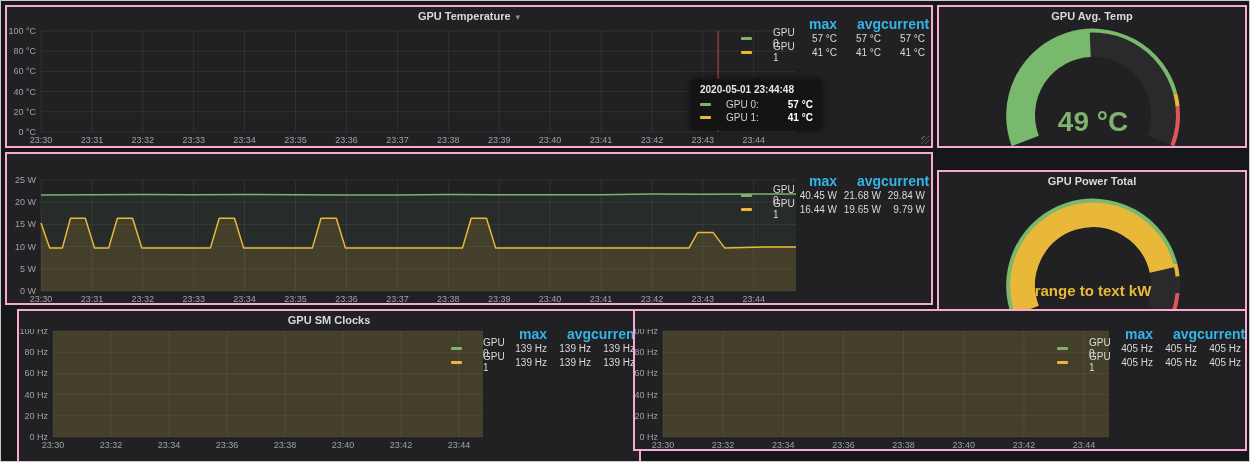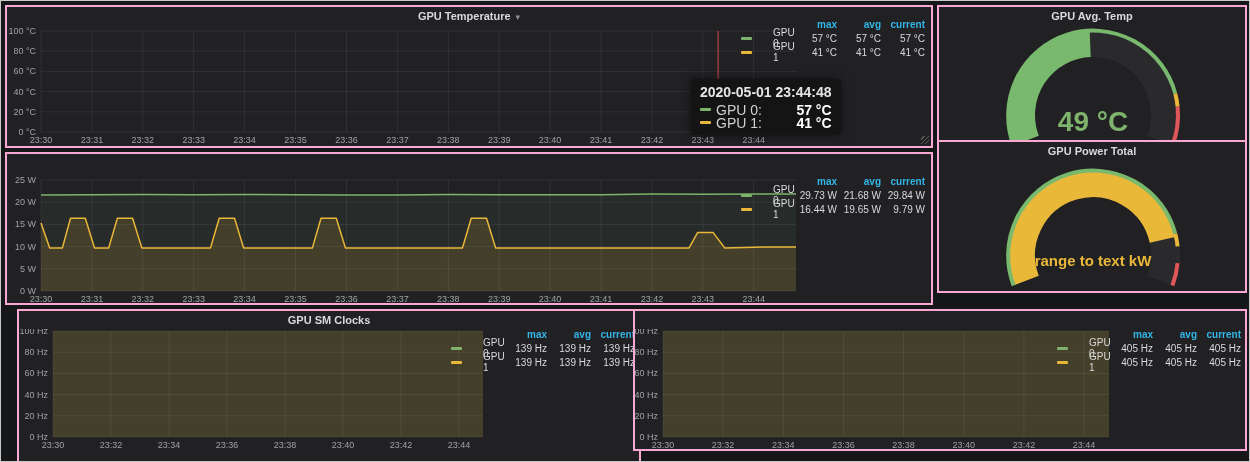--- a/index.html
+++ b/index.html
@@ -9,26 +9,26 @@
   .panel-title{height:18px;line-height:18px;text-align:center;font-size:11px;font-weight:bold;
     color:#d8d9da;cursor:pointer;white-space:nowrap;}
   .caret{color:#8e8e92;font-size:9px;margin-left:5px;font-weight:normal;}
   .chart{position:absolute;}
   svg{display:block;}
   svg text{font-family:"Liberation Sans",sans-serif;}
   .legend{position:absolute;}
   .lg-row{display:flex;align-items:center;height:14px;font-size:10px;color:#d8d9da;}
   .lg-name{width:52px;display:flex;align-items:center;gap:21px;cursor:pointer;}
   .lg-val{width:44px;text-align:right;}
-  .lg-head .lg-val{color:#33b5e5;font-weight:bold;font-size:10px;}
+  .lg-head .lg-val{color:#33b5e5;font-weight:bold;font-size:14px;}
   .lg-dash{width:11px;height:3px;border-radius:1px;display:inline-block;flex:none;}
-  .tooltip{position:absolute;background:#141414;border-radius:4px;padding:5px 9px 6px 9px;font-size:14px;
+  .tooltip{position:absolute;background:#141414;border-radius:4px;padding:5px 9px 6px 9px;font-size:10px;
     color:#cfcfcf;box-shadow:0 0 8px rgba(0,0,0,.55);z-index:5;white-space:nowrap;}
   .tt-time{font-weight:bold;color:#e6e6e6;margin-bottom:3px;}
-  .tt-row{display:flex;align-items:center;gap:5px;height:13px;}
+  .tt-row{display:flex;align-items:center;gap:15px;height:13px;}
   .tt-val{margin-left:auto;color:#ffffff;padding-left:14px;font-weight:bold;}
   .grip{position:absolute;right:2px;bottom:2px;width:8px;height:8px;cursor:nwse-resize;
     background:repeating-linear-gradient(135deg,transparent 0 2px,#585858 2px 3px);}
 </style>
 </head>
 <body>
 
 <div class="screen">
 
   <div class="panel" style="left:4px;top:4px;width:928px;height:143px">
@@ -196,37 +196,37 @@
           <span class="lg-name"></span>
           <span class="lg-val">max</span>
           <span class="lg-val">avg</span>
           <span class="lg-val">current</span>
         </div>
         <div class="lg-row">
           <span class="lg-name">
             <i class="lg-dash" style="background:#7eb26d"></i>
             <span>GPU 0</span>
           </span>
-          <span class="lg-val">29.73 W</span>
+          <span class="lg-val">40.45 W</span>
           <span class="lg-val">21.68 W</span>
           <span class="lg-val">29.84 W</span>
         </div>
         <div class="lg-row">
           <span class="lg-name">
             <i class="lg-dash" style="background:#eab839"></i>
             <span>GPU 1</span>
           </span>
           <span class="lg-val">16.44 W</span>
           <span class="lg-val">19.65 W</span>
           <span class="lg-val">9.79 W</span>
         </div>
       </div>
   </div>
 
-  <div class="panel" style="left:936px;top:139px;width:310px;height:153px">
+  <div class="panel" style="left:936px;top:169px;width:310px;height:153px">
     <div class="panel-title">
       <span>GPU Power Total</span>
     </div>
     <div class="chart" style="left:0;top:18px">
         <svg width="308" height="134" viewBox="0 0 308 134">
           <path d="M 87.7 120.4 A 71 71 0 1 1 220.3 120.4" fill="none" stroke="#2a2a2d" stroke-width="26"></path>
           <path d="M 87.7 120.4 A 71 71 0 1 1 223.4 79.9" fill="none" stroke="#eab839" stroke-width="26"></path>
           <path d="M 74.6 125.5 A 85 85 0 1 1 236.3 73.7" fill="none" stroke="#79b96e" stroke-width="4"></path>
           <path d="M 236.3 73.7 A 85 85 0 0 1 238.6 86.6" fill="none" stroke="#eab839" stroke-width="4"></path>
           <path d="M 238.6 86.6 A 85 85 0 0 1 238.6 103.1" fill="none" stroke="#2b2b2e" stroke-width="4"></path>

